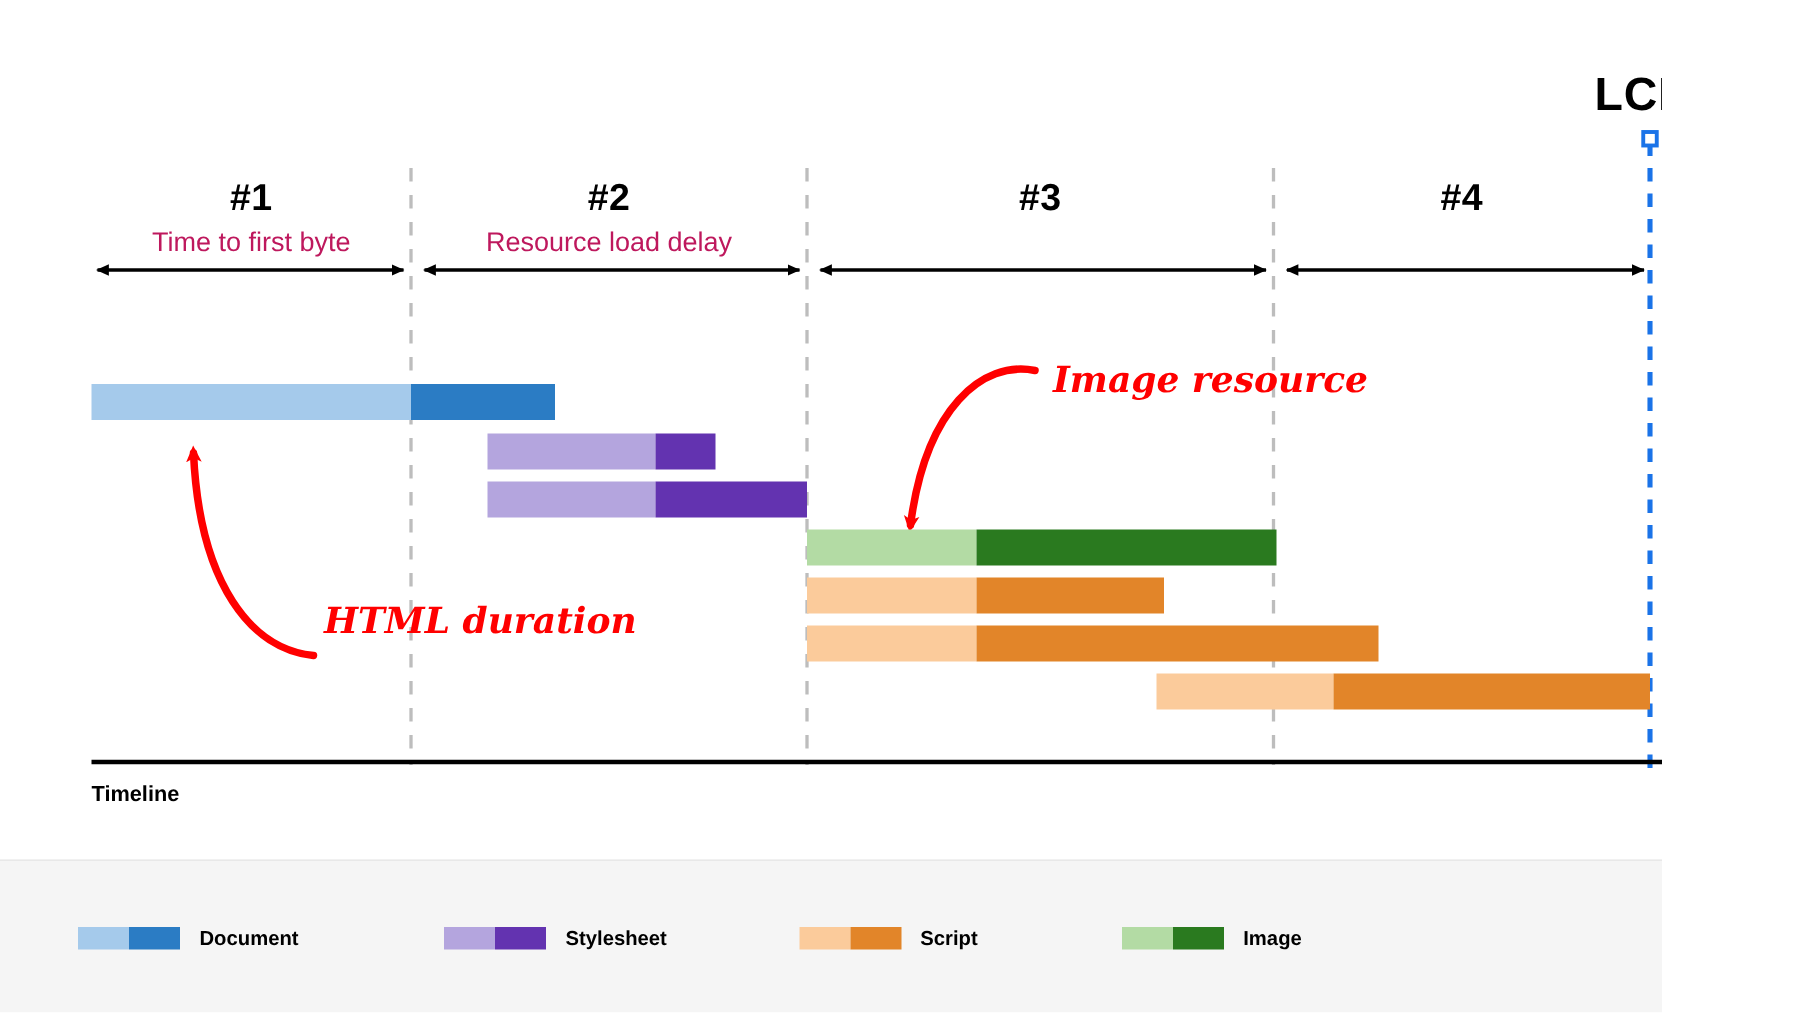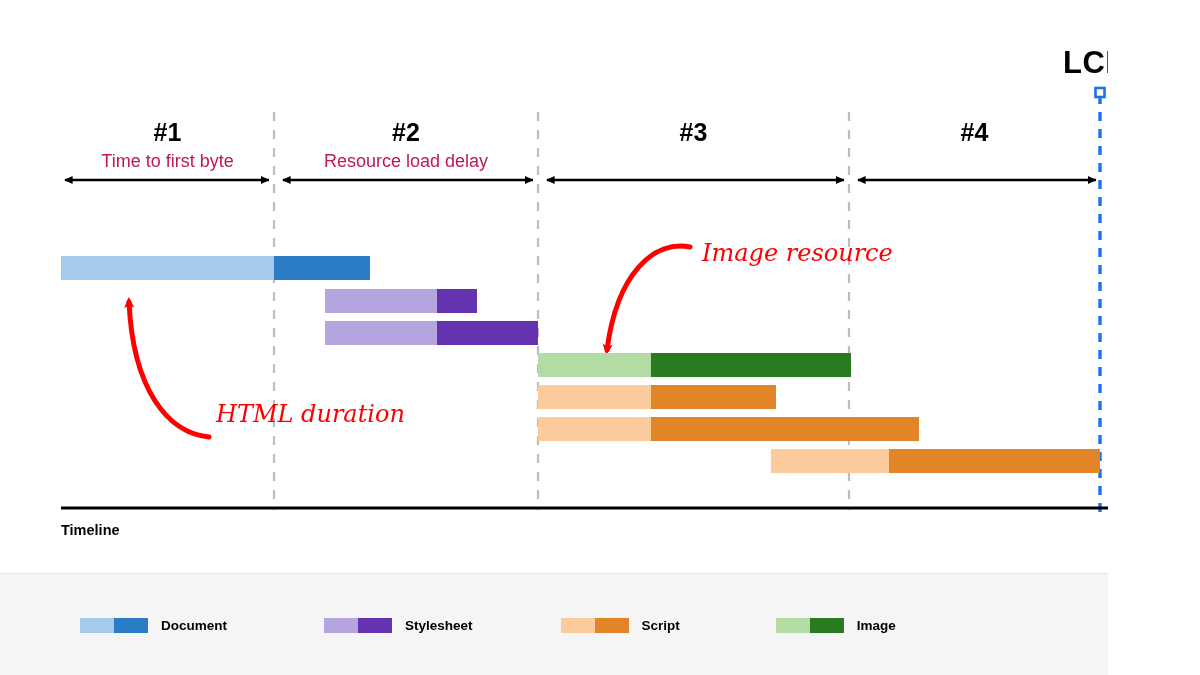--- a/index.html
+++ b/index.html
@@ -68,21 +68,21 @@
     line-height: 20px;
     white-space: nowrap;
   }
 
   
   .annotation {
     position: absolute;
     color: #ff0000;
     font-family: "DejaVu Serif", serif;
     font-style: italic;
-    font-weight: normal;
+    font-weight: bold;
     font-size: 24px;
     line-height: 28px;
     white-space: nowrap;
   }
 
   
   #legend-band {
     position: absolute;
     left: 0;
     width: 1200px;
@@ -220,21 +220,21 @@
       <span class="seg-light" style="width: 118px; background: rgb(251, 203, 155);"></span>
       <span class="seg-dark" style="width: 211px; background: rgb(226, 133, 41);"></span>
     </div>
 
   <div class="annotation" style="left:216px; top:400px;">HTML duration</div>
   <div class="annotation" style="left:702px; top:239px;">Image resource</div>
 
   <div id="timeline-label" style="left:61px; top:520px;">Timeline</div>
 
   <div id="legend-band" style="top: 573px; height: 102px; background: rgb(245, 245, 245);">
-    <div id="legend-inner" style="left:80px; top:44px;">
+    <div id="legend-inner" style="left:52px; top:44px;">
 
       <div class="legend-item" style="margin-right:97px;">
         <span class="legend-swatch">
           <span class="sw-a" id="lg-0-a" style="background: rgb(165, 202, 235);"></span>
             <span class="sw-b" id="lg-0-b" style="background: rgb(43, 124, 196);"></span>
         </span>
         <span class="legend-text">Document</span>
       </div>
 
       <div class="legend-item" style="margin-right:88px;">

